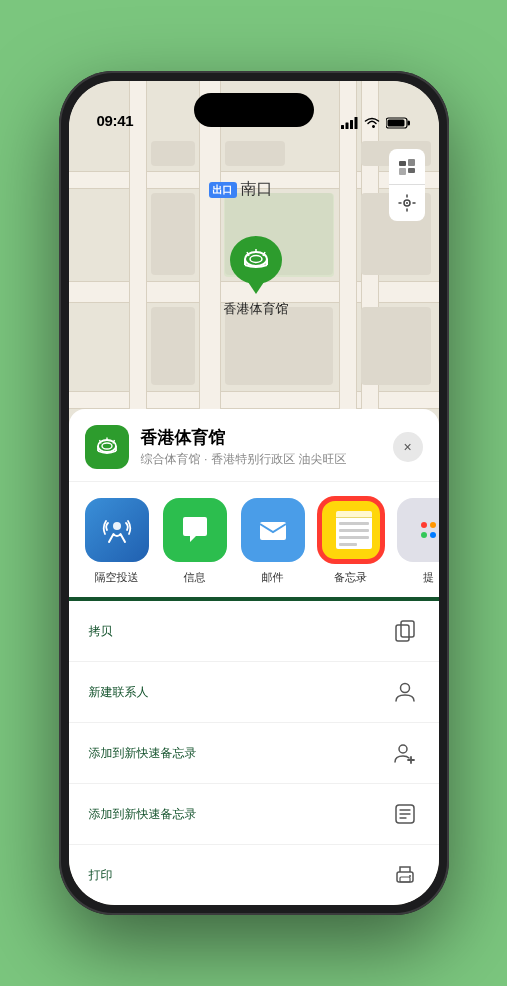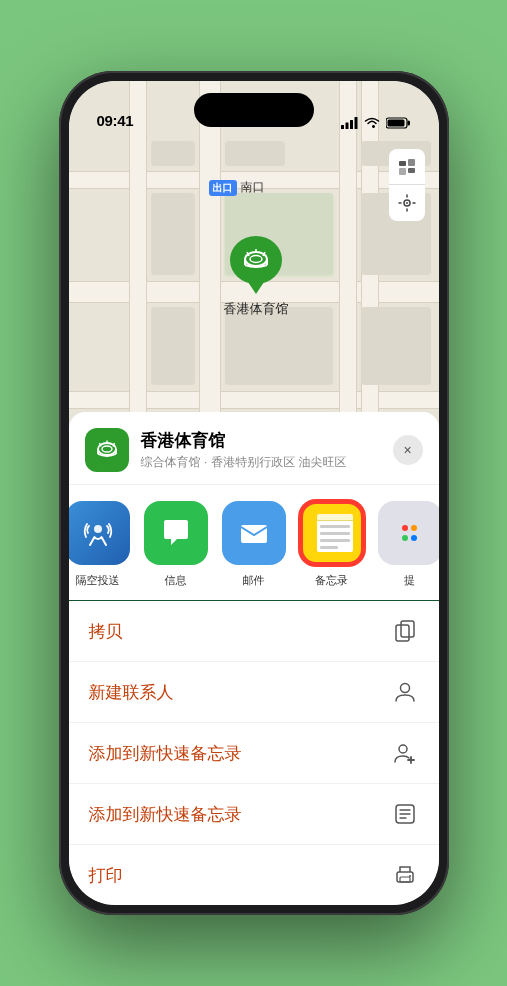--- a/index.html
+++ b/index.html
@@ -120,21 +120,21 @@
     }
     .map-label-badge {
       background: #3b82f6;
       color: white;
       font-size: 10px;
       padding: 1px 4px;
       border-radius: 3px;
       font-weight: 600;
     }
     .map-label-text {
-      font-size: 12px;
+      font-size: 16px;
       color: #333;
       font-weight: 500;
     }
     
     .map-controls {
       position: absolute;
       top: 68px;
       right: 14px;
       display: flex;
       flex-direction: column;
@@ -257,22 +257,21 @@
       color: #555;
       cursor: pointer;
       flex-shrink: 0;
     }
     
     .share-row {
       display: flex;
       padding: 16px 16px 12px;
       gap: 14px;
       overflow-x: auto;
-      border-bottom: 1px solid #14532d;
-      justify-content: center;
+      border-bottom: 4px solid #14532d;
     }
     .share-item {
       display: flex;
       flex-direction: column;
       align-items: center;
       gap: 8px;
       min-width: 64px;
     }
     .share-icon-wrap {
       width: 64px;
@@ -307,22 +306,22 @@
       align-items: center;
       justify-content: space-between;
       padding: 16px 20px;
       border-bottom: 1px solid #f0f0f0;
       cursor: pointer;
     }
     .action-item:last-child {
       border-bottom: none;
     }
     .action-label {
-      font-size: 17px;
-      color: #c2410c;
+      font-size: 12px;
+      color: #14532d;
     }
     .action-icon {
       width: 28px;
       height: 28px;
       display: flex;
       align-items: center;
       justify-content: center;
       color: #555;
       font-size: 20px;
     }

